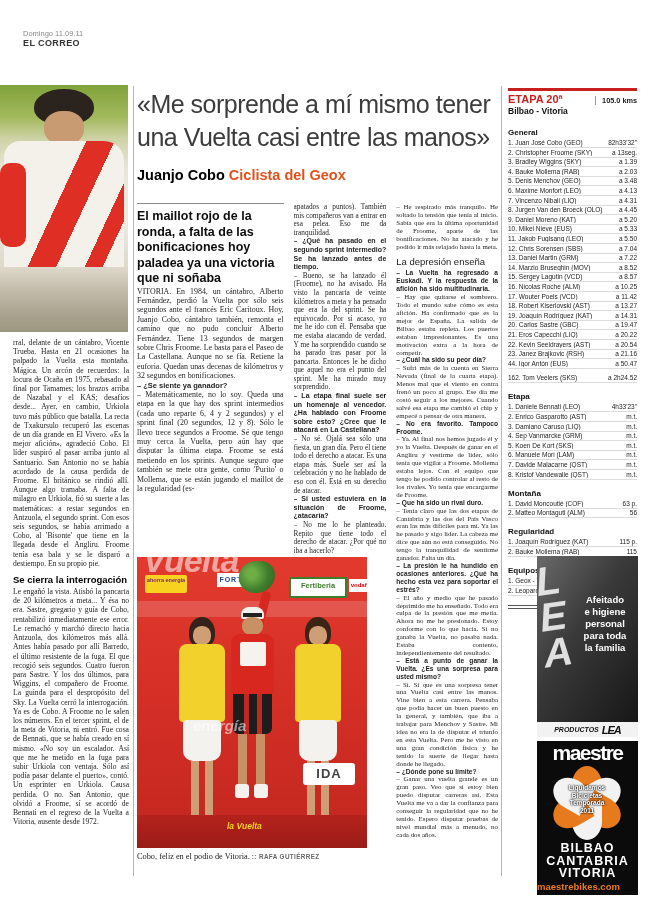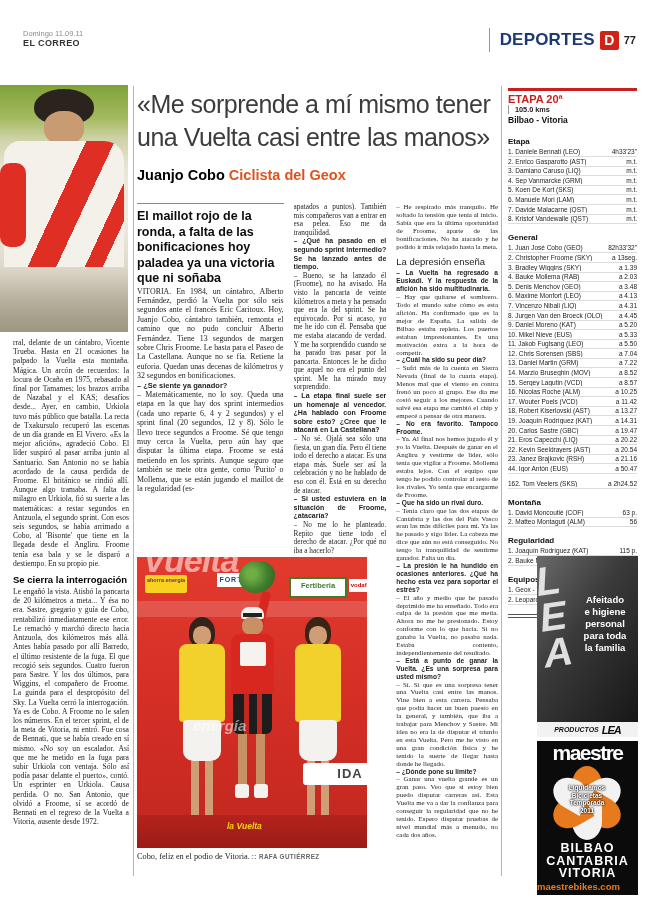--- a/index.html
+++ b/index.html
@@ -97,30 +97,30 @@
   .c-jersey{left:94px;top:77px;width:43px;height:60px;background:#d8271e;border-radius:9px 9px 0 0;}
   .c-panel{left:103px;top:85px;width:26px;height:24px;background:#f6f3ee;border-radius:2px;}
   .c-shorts{left:96px;top:137px;width:39px;height:40px;border-radius:0 0 6px 6px;
             background:linear-gradient(90deg,#1d1d1d 28%,#c22822 28% 40%,#1d1d1d 40% 62%,#c22822 62% 74%,#1d1d1d 74%);}
   .c-leg1{left:101px;top:177px;width:9px;height:50px;background:#c79165;}
   .c-leg2{left:119px;top:177px;width:9px;height:50px;background:#c79165;}
   .c-shoe1{left:98px;top:227px;width:14px;height:14px;background:#f4f2ee;border-radius:3px;}
   .c-shoe2{left:117px;top:227px;width:14px;height:14px;background:#f4f2ee;border-radius:3px;}
   .p-energia{left:56px;top:160px;font:italic bold 15px "Liberation Sans",sans-serif;color:rgba(255,255,255,.55);}
   .p-ida{left:166px;top:206px;width:52px;height:22px;background:#fff;border-radius:3px;
-         font:bold 13px/22px "Liberation Sans",sans-serif;color:#444;text-align:center;letter-spacing:1px;padding-left:21px;}
+         font:bold 13px/22px "Liberation Sans",sans-serif;color:#444;text-align:center;letter-spacing:1px;}
   .p-floor{left:0;top:258px;width:230px;height:33px;background:linear-gradient(180deg,#b5221d,#9a1c17);}
   .p-lavuelta{left:90px;top:264px;font:italic bold 8.5px "Liberation Sans",sans-serif;color:#f7d21e;}
 
   .caption{position:absolute;left:137px;top:852px;width:350px;font-size:8.3px;color:#222;}
   .credit{font-family:"Liberation Sans",sans-serif;font-weight:bold;font-size:6.3px;color:#666;letter-spacing:.4px;}
 
   
   .sidebar{position:absolute;left:508px;top:88px;width:129px;font-family:"Liberation Sans",sans-serif;}
-  .sb-head{border-top:3px solid #c8201f;padding-top:2px;display:flex;align-items:baseline;flex-direction:column;}
+  .sb-head{border-top:3px solid #c8201f;padding-top:2px;display:flex;align-items:baseline;}
   .sb-stage{color:#c8201f;font-weight:bold;font-size:11px;flex:1;}
   .sb-dist{border-left:1px solid #999;padding-left:6px;font-size:7.3px;font-weight:bold;color:#222;}
   .sb-route{font-weight:bold;font-size:8.5px;color:#111;margin-top:1px;padding-bottom:3px;}
   .sb-sec{margin-top:9px;}
   .sb-title{font-weight:bold;font-size:8px;color:#111;margin-bottom:1.5px;}
   .srow{display:flex;justify-content:space-between;border-bottom:1px solid #dcdcdc;padding:.6px 0;}
   .srow span{font-size:6.5px;line-height:7.4px;color:#222;white-space:nowrap;}
   .srow-name{overflow:hidden;max-width:94px;}
   .srow-time{margin-left:3px;}
   .sb-gap{height:5px;}
@@ -153,25 +153,20 @@
   .mae-url{position:absolute;left:0;top:140px;width:121px;text-align:left;
            font:900 9.5px "Liberation Sans",sans-serif;color:#e87a1e;}
 </style>
 </head>
 <body>
 
 <div class="page">
 
   <div class="hdr-date">Domingo 11.09.11</div>
   <div class="hdr-paper">EL CORREO</div>
-  <div class="hdr-right">
-    <span class="hdr-section">DEPORTES</span>
-    <span class="hdr-d">D</span>
-    <span class="hdr-page">77</span>
-  </div>
 
   <div class="vrule vr1"></div>
   <div class="vrule vr2"></div>
 
   <div class="strip">
     <div class="s-hair"></div>
     <div class="s-face"></div>
     <div class="s-jersey"></div>
     <div class="s-sleeve"></div>
     <div class="s-bottom"></div>
@@ -271,20 +266,131 @@
   </div>
 
   <div class="sidebar">
     <div class="sb-head">
       <span class="sb-stage">ETAPA 20ª</span>
       <span class="sb-dist">105.0 kms</span>
     </div>
     <div class="sb-route">Bilbao - Vitoria</div>
 
     <div class="sb-sec">
+      <div class="sb-title">General</div>
+      <div>
+
+      <div class="srow">
+            <span class="srow-name">1. Juan José Cobo (GEO)</span>
+            <span class="srow-time">82h33'32"</span>
+          </div>
+          <div class="srow">
+            <span class="srow-name">2. Christopher Froome (SKY)</span>
+            <span class="srow-time">a 13seg.</span>
+          </div>
+          <div class="srow">
+            <span class="srow-name">3. Bradley Wiggins (SKY)</span>
+            <span class="srow-time">a 1.39</span>
+          </div>
+          <div class="srow">
+            <span class="srow-name">4. Bauke Mollema (RAB)</span>
+            <span class="srow-time">a 2.03</span>
+          </div>
+          <div class="srow">
+            <span class="srow-name">5. Denis Menchov (GEO)</span>
+            <span class="srow-time">a 3.48</span>
+          </div>
+          <div class="srow">
+            <span class="srow-name">6. Maxime Monfort (LEO)</span>
+            <span class="srow-time">a 4.13</span>
+          </div>
+          <div class="srow">
+            <span class="srow-name">7. Vincenzo Nibali (LIQ)</span>
+            <span class="srow-time">a 4.31</span>
+          </div>
+          <div class="srow">
+            <span class="srow-name">8. Jurgen Van den Broeck (OLO)</span>
+            <span class="srow-time">a 4.45</span>
+          </div>
+          <div class="srow">
+            <span class="srow-name">9. Daniel Moreno (KAT)</span>
+            <span class="srow-time">a 5.20</span>
+          </div>
+          <div class="srow">
+            <span class="srow-name">10. Mikel Nieve (EUS)</span>
+            <span class="srow-time">a 5.33</span>
+          </div>
+          <div class="srow">
+            <span class="srow-name">11. Jakob Fuglsang (LEO)</span>
+            <span class="srow-time">a 5.50</span>
+          </div>
+          <div class="srow">
+            <span class="srow-name">12. Chris Sorensen (SBS)</span>
+            <span class="srow-time">a 7.04</span>
+          </div>
+          <div class="srow">
+            <span class="srow-name">13. Daniel Martin (GRM)</span>
+            <span class="srow-time">a 7.22</span>
+          </div>
+          <div class="srow">
+            <span class="srow-name">14. Marzio Bruseghin (MOV)</span>
+            <span class="srow-time">a 8.52</span>
+          </div>
+          <div class="srow">
+            <span class="srow-name">15. Sergey Lagutin (VCD)</span>
+            <span class="srow-time">a 8.57</span>
+          </div>
+          <div class="srow">
+            <span class="srow-name">16. Nicolas Roche (ALM)</span>
+            <span class="srow-time">a 10.25</span>
+          </div>
+          <div class="srow">
+            <span class="srow-name">17. Wouter Poels (VCD)</span>
+            <span class="srow-time">a 11.42</span>
+          </div>
+          <div class="srow">
+            <span class="srow-name">18. Robert Kiserlovski (AST)</span>
+            <span class="srow-time">a 13.27</span>
+          </div>
+          <div class="srow">
+            <span class="srow-name">19. Joaquín Rodríguez (KAT)</span>
+            <span class="srow-time">a 14.31</span>
+          </div>
+          <div class="srow">
+            <span class="srow-name">20. Carlos Sastre (GBC)</span>
+            <span class="srow-time">a 19.47</span>
+          </div>
+          <div class="srow">
+            <span class="srow-name">21. Eros Capecchi (LIQ)</span>
+            <span class="srow-time">a 20.22</span>
+          </div>
+          <div class="srow">
+            <span class="srow-name">22. Kevin Seeldrayers (AST)</span>
+            <span class="srow-time">a 20.54</span>
+          </div>
+          <div class="srow">
+            <span class="srow-name">23. Janez Brajkovic (RSH)</span>
+            <span class="srow-time">a 21.16</span>
+          </div>
+          <div class="srow">
+            <span class="srow-name">44. Igor Antón (EUS)</span>
+            <span class="srow-time">a 50.47</span>
+          </div>
+        </div>
+      <div class="sb-gap"></div>
+      <div>
+
+      <div class="srow">
+            <span class="srow-name">162. Tom Veelers (SKS)</span>
+            <span class="srow-time">a 2h24.52</span>
+          </div>
+        </div>
+    </div>
+
+    <div class="sb-sec">
       <div class="sb-title">Etapa</div>
       <div>
 
       <div class="srow">
             <span class="srow-name">1. Daniele Bennati (LEO)</span>
             <span class="srow-time">4h33'23"</span>
           </div>
           <div class="srow">
             <span class="srow-name">2. Enrico Gasparotto (AST)</span>
             <span class="srow-time">m.t.</span>
@@ -305,131 +411,20 @@
             <span class="srow-name">6. Manuele Mori (LAM)</span>
             <span class="srow-time">m.t.</span>
           </div>
           <div class="srow">
             <span class="srow-name">7. Davide Malacarne (QST)</span>
             <span class="srow-time">m.t.</span>
           </div>
           <div class="srow">
             <span class="srow-name">8. Kristof Vandewalle (QST)</span>
             <span class="srow-time">m.t.</span>
-          </div>
-        </div>
-    </div>
-
-    <div class="sb-sec">
-      <div class="sb-title">General</div>
-      <div>
-
-      <div class="srow">
-            <span class="srow-name">1. Juan José Cobo (GEO)</span>
-            <span class="srow-time">82h33'32"</span>
-          </div>
-          <div class="srow">
-            <span class="srow-name">2. Christopher Froome (SKY)</span>
-            <span class="srow-time">a 13seg.</span>
-          </div>
-          <div class="srow">
-            <span class="srow-name">3. Bradley Wiggins (SKY)</span>
-            <span class="srow-time">a 1.39</span>
-          </div>
-          <div class="srow">
-            <span class="srow-name">4. Bauke Mollema (RAB)</span>
-            <span class="srow-time">a 2.03</span>
-          </div>
-          <div class="srow">
-            <span class="srow-name">5. Denis Menchov (GEO)</span>
-            <span class="srow-time">a 3.48</span>
-          </div>
-          <div class="srow">
-            <span class="srow-name">6. Maxime Monfort (LEO)</span>
-            <span class="srow-time">a 4.13</span>
-          </div>
-          <div class="srow">
-            <span class="srow-name">7. Vincenzo Nibali (LIQ)</span>
-            <span class="srow-time">a 4.31</span>
-          </div>
-          <div class="srow">
-            <span class="srow-name">8. Jurgen Van den Broeck (OLO)</span>
-            <span class="srow-time">a 4.45</span>
-          </div>
-          <div class="srow">
-            <span class="srow-name">9. Daniel Moreno (KAT)</span>
-            <span class="srow-time">a 5.20</span>
-          </div>
-          <div class="srow">
-            <span class="srow-name">10. Mikel Nieve (EUS)</span>
-            <span class="srow-time">a 5.33</span>
-          </div>
-          <div class="srow">
-            <span class="srow-name">11. Jakob Fuglsang (LEO)</span>
-            <span class="srow-time">a 5.50</span>
-          </div>
-          <div class="srow">
-            <span class="srow-name">12. Chris Sorensen (SBS)</span>
-            <span class="srow-time">a 7.04</span>
-          </div>
-          <div class="srow">
-            <span class="srow-name">13. Daniel Martin (GRM)</span>
-            <span class="srow-time">a 7.22</span>
-          </div>
-          <div class="srow">
-            <span class="srow-name">14. Marzio Bruseghin (MOV)</span>
-            <span class="srow-time">a 8.52</span>
-          </div>
-          <div class="srow">
-            <span class="srow-name">15. Sergey Lagutin (VCD)</span>
-            <span class="srow-time">a 8.57</span>
-          </div>
-          <div class="srow">
-            <span class="srow-name">16. Nicolas Roche (ALM)</span>
-            <span class="srow-time">a 10.25</span>
-          </div>
-          <div class="srow">
-            <span class="srow-name">17. Wouter Poels (VCD)</span>
-            <span class="srow-time">a 11.42</span>
-          </div>
-          <div class="srow">
-            <span class="srow-name">18. Robert Kiserlovski (AST)</span>
-            <span class="srow-time">a 13.27</span>
-          </div>
-          <div class="srow">
-            <span class="srow-name">19. Joaquín Rodríguez (KAT)</span>
-            <span class="srow-time">a 14.31</span>
-          </div>
-          <div class="srow">
-            <span class="srow-name">20. Carlos Sastre (GBC)</span>
-            <span class="srow-time">a 19.47</span>
-          </div>
-          <div class="srow">
-            <span class="srow-name">21. Eros Capecchi (LIQ)</span>
-            <span class="srow-time">a 20.22</span>
-          </div>
-          <div class="srow">
-            <span class="srow-name">22. Kevin Seeldrayers (AST)</span>
-            <span class="srow-time">a 20.54</span>
-          </div>
-          <div class="srow">
-            <span class="srow-name">23. Janez Brajkovic (RSH)</span>
-            <span class="srow-time">a 21.16</span>
-          </div>
-          <div class="srow">
-            <span class="srow-name">44. Igor Antón (EUS)</span>
-            <span class="srow-time">a 50.47</span>
-          </div>
-        </div>
-      <div class="sb-gap"></div>
-      <div>
-
-      <div class="srow">
-            <span class="srow-name">162. Tom Veelers (SKS)</span>
-            <span class="srow-time">a 2h24.52</span>
           </div>
         </div>
     </div>
 
     <div class="sb-sec">
       <div class="sb-title">Montaña</div>
       <div>
 
       <div class="srow">
             <span class="srow-name">1. David Moncoutié (COF)</span>

